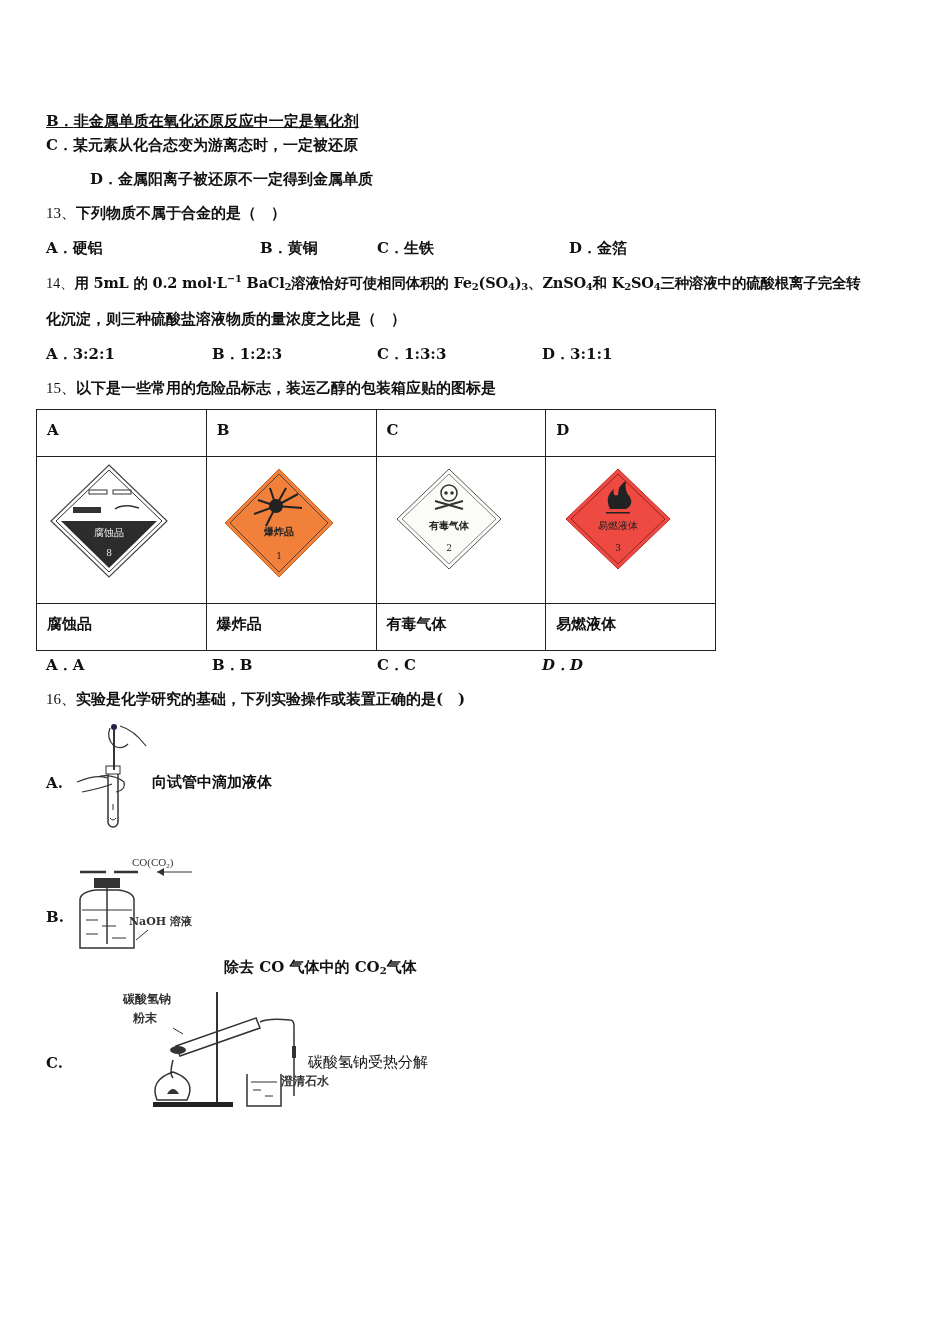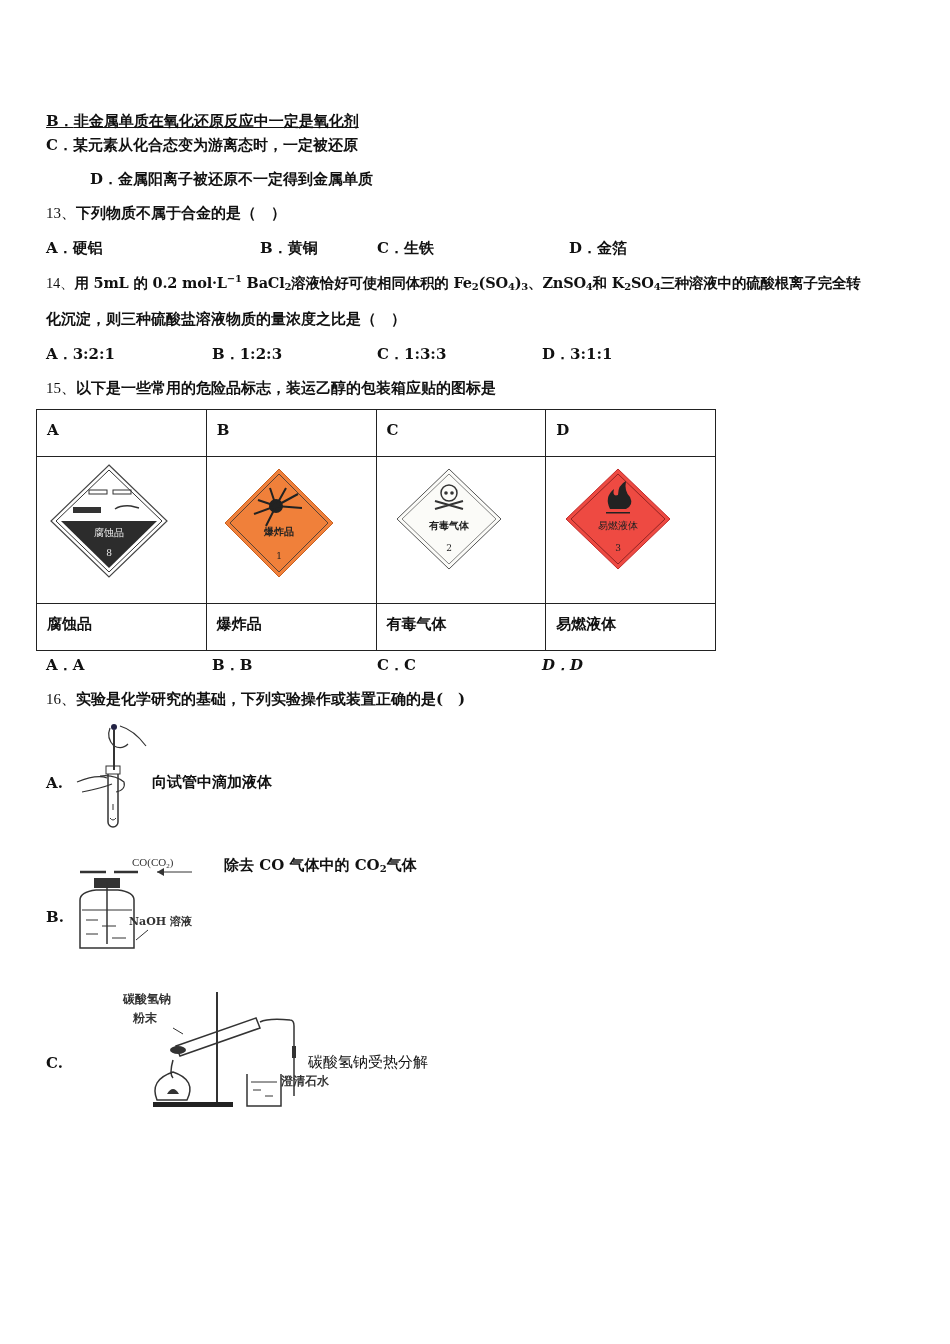--- a/index.html
+++ b/index.html
@@ -180,21 +180,21 @@
     <line x1="10" y1="58" x2="60" y2="58" stroke="#333"></line>
     <line x1="14" y1="68" x2="26" y2="68" stroke="#333"></line>
       <line x1="30" y1="74" x2="44" y2="74" stroke="#333"></line>
     <line x1="14" y1="82" x2="26" y2="82" stroke="#333"></line>
       <line x1="40" y1="86" x2="54" y2="86" stroke="#333"></line>
     <line x1="35" y1="30" x2="35" y2="92" stroke="#333" stroke-width="1.5"></line>
     <text x="57" y="73" font-size="11" fill="#333" font-weight="bold">NaOH 溶液</text>
     <line x1="76" y1="78" x2="64" y2="88" stroke="#333"></line>
   </svg>
 </div>
-<div class="app-text" style="left:200px;top:856px;padding-left:24px;"><span>除去 CO 气体中的 CO</span><sub>2</sub><span>气体</span></div>
+<div class="app-text" style="left:200px;top:958px;padding-left:24px;"><span>除去 CO 气体中的 CO</span><sub>2</sub><span>气体</span></div>
 
 <div class="opt" style="left:46px;top:1053px;">C.</div>
 <div class="app" style="left:74px;top:988px;margin-left:47px;">
   <svg width="240" height="125" viewBox="0 0 240 125">
     <text x="2" y="15" font-size="12" fill="#333" font-weight="bold">碳酸氢钠</text>
     <text x="12" y="34" font-size="12" fill="#333" font-weight="bold">粉末</text>
     <line x1="96" y1="4" x2="96" y2="118" stroke="#333" stroke-width="2"></line>
     <rect x="32" y="114" width="80" height="5" fill="#222"></rect>
     <path d="M55 58 l80 -28 l4 10 l-80 28 z" fill="none" stroke="#333" stroke-width="1.5"></path>
     <ellipse cx="57" cy="62" rx="8" ry="4" fill="#333"></ellipse>

